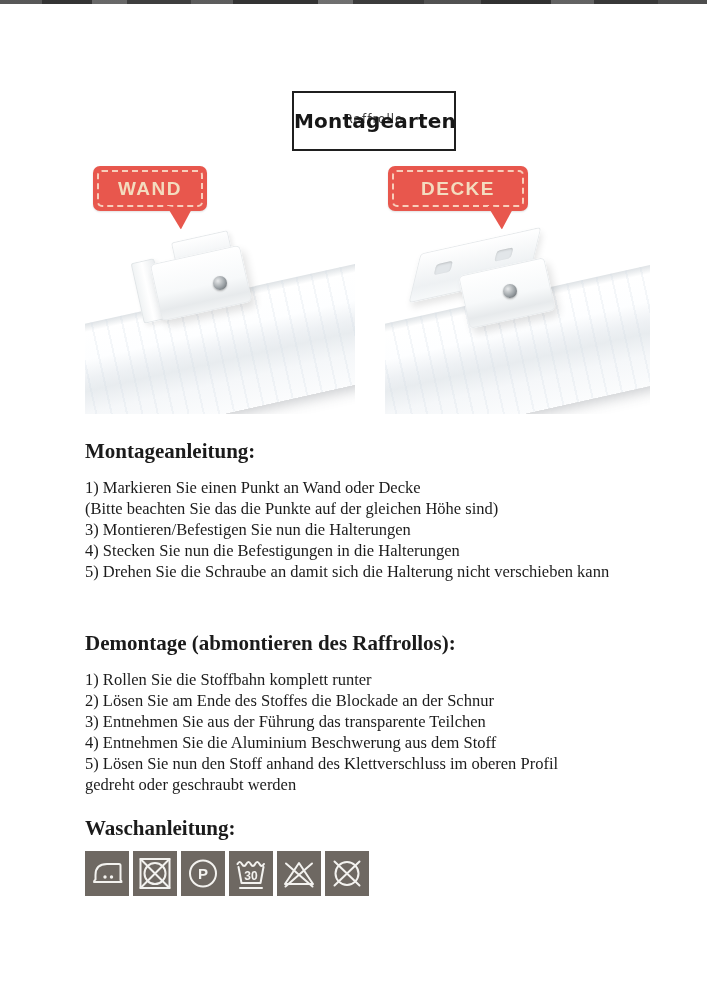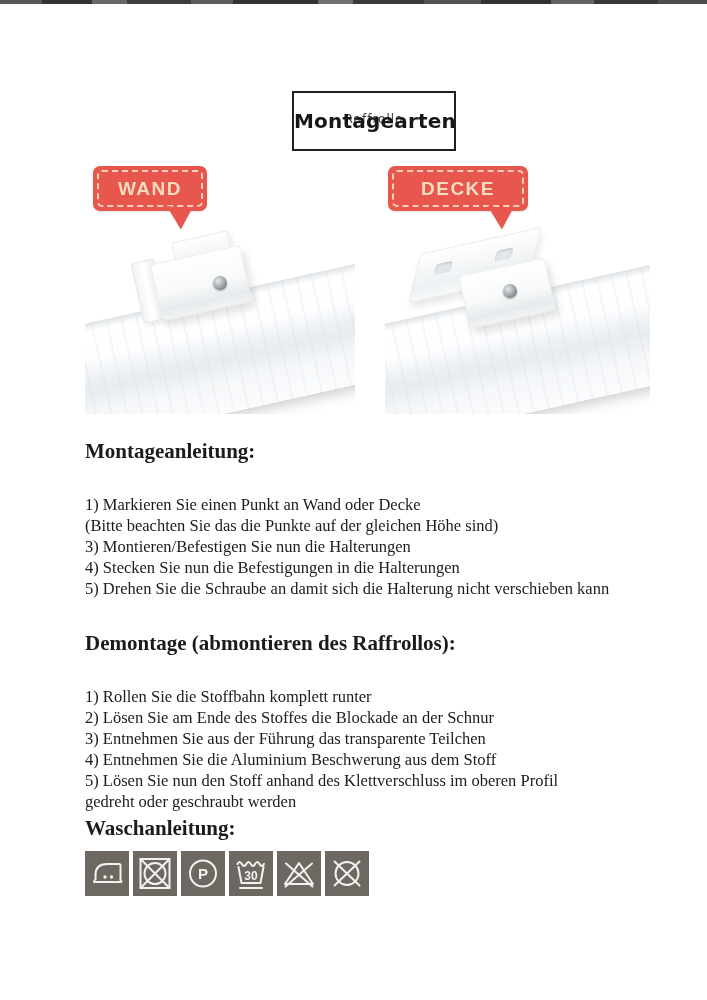--- a/index.html
+++ b/index.html
@@ -98,21 +98,21 @@
   }
   .ribbon .tail{
     position:absolute;bottom:-18px;right:16px;width:28px;height:22px;background:#e8574d;
     clip-path:polygon(8% 0, 100% 0, 68% 100%);transform:rotate(6deg);
   }
   .ribbon-wand{left:93px;top:166px;width:114px;}
   .ribbon-decke{left:388px;top:166px;width:140px;}
   
   .tsec{position:absolute;left:85px;width:575px;}
   .tsec h3{margin:0;font-size:21px;font-weight:bold;line-height:21px;}
-  .lines{margin-top:32px;}
+  .lines{margin-top:15px;}
   .lines div{font-size:16.5px;line-height:21px;white-space:nowrap;}
   #montage{top:441px;}
   #demontage{top:633px;}
   #wash{top:818px;}
   
   .care-row{position:absolute;left:85px;top:851px;display:flex;gap:4px;}
   .care{
     width:44px;height:45px;background:#6e6862;display:flex;
     align-items:center;justify-content:center;
   }

